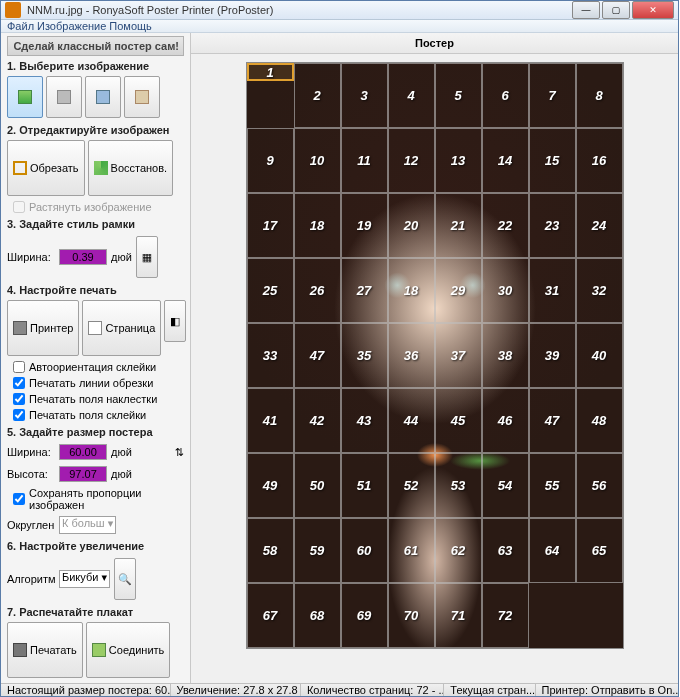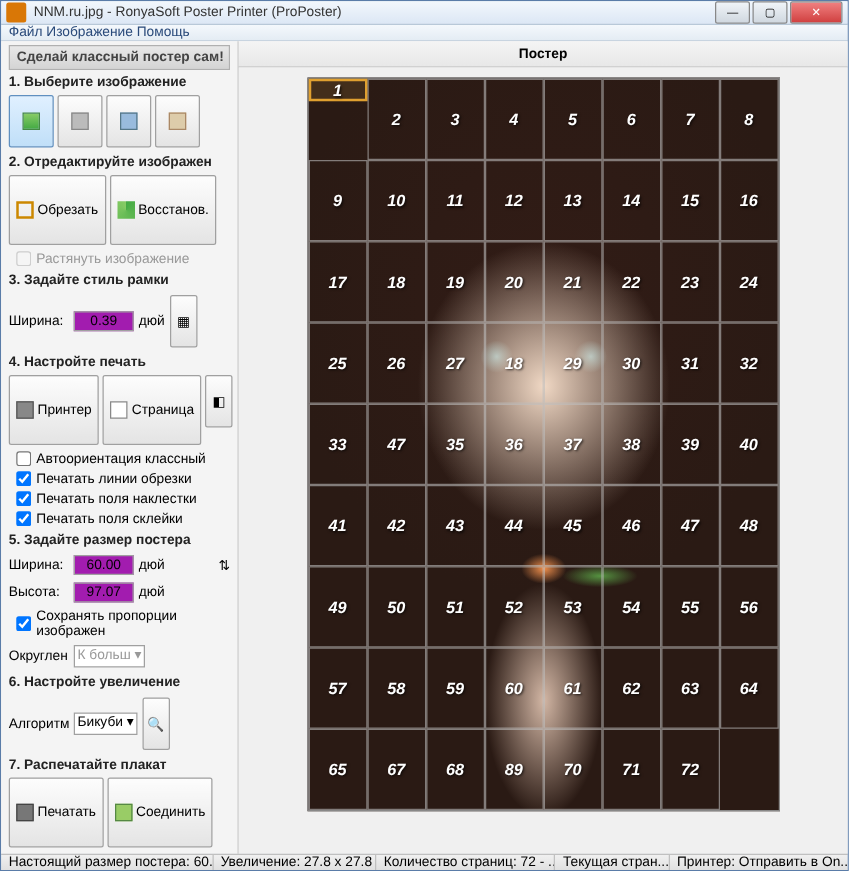--- a/index.html
+++ b/index.html
@@ -121,21 +121,21 @@
             <span>Принтер</span>
           </div>
         <div class="btn">
             <span class="icon-sq" style="background:#fff;border:1px solid #888"></span>
             <span>Страница</span>
           </div>
         <div class="btn icon-only" style="width:22px">◧</div>
       </div>
       <div class="chk-row">
           <input type="checkbox" style="">
-          <span>Автоориентация классный</span>
+          <span>Автоориентация склейки</span>
         </div>
       <div class="chk-row">
           <input type="checkbox" checked="" style="">
           <span>Печатать линии обрезки</span>
         </div>
       <div class="chk-row">
           <input type="checkbox" checked="" style="">
           <span>Печатать поля наклестки</span>
         </div>
       <div class="chk-row">
@@ -237,32 +237,31 @@
             <div class="cell">47</div>
             <div class="cell">48</div>
             <div class="cell">49</div>
             <div class="cell">50</div>
             <div class="cell">51</div>
             <div class="cell">52</div>
             <div class="cell">53</div>
             <div class="cell">54</div>
             <div class="cell">55</div>
             <div class="cell">56</div>
-            <div class="cell">57</div>
             <div class="cell">58</div>
             <div class="cell">59</div>
             <div class="cell">60</div>
             <div class="cell">61</div>
             <div class="cell">62</div>
             <div class="cell">63</div>
             <div class="cell">64</div>
             <div class="cell">65</div>
             <div class="cell">67</div>
             <div class="cell">68</div>
-            <div class="cell">89</div>
+            <div class="cell">69</div>
             <div class="cell">70</div>
             <div class="cell">71</div>
             <div class="cell">72</div>
           </div>
       </div>
     </div>
   </div>
 
   <div class="statusbar">
     <div class="status-seg" style="flex:1.2">Настоящий размер постера: 60.00 x ...</div>

